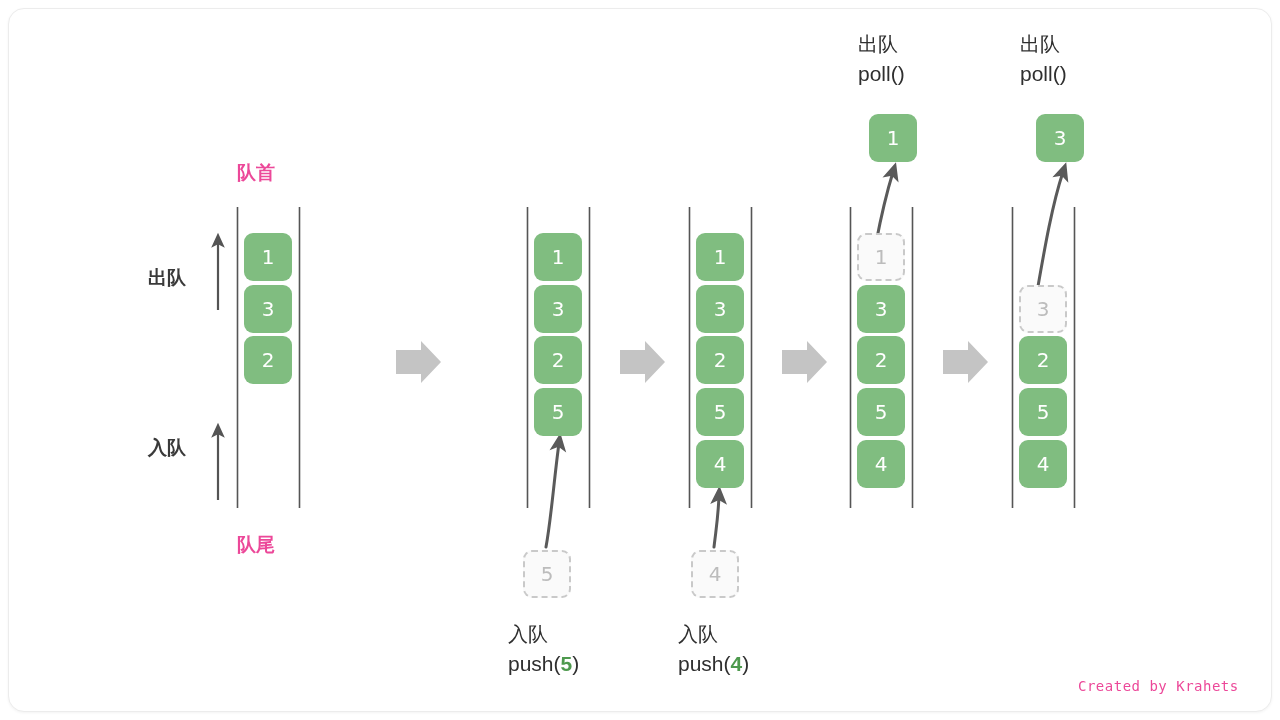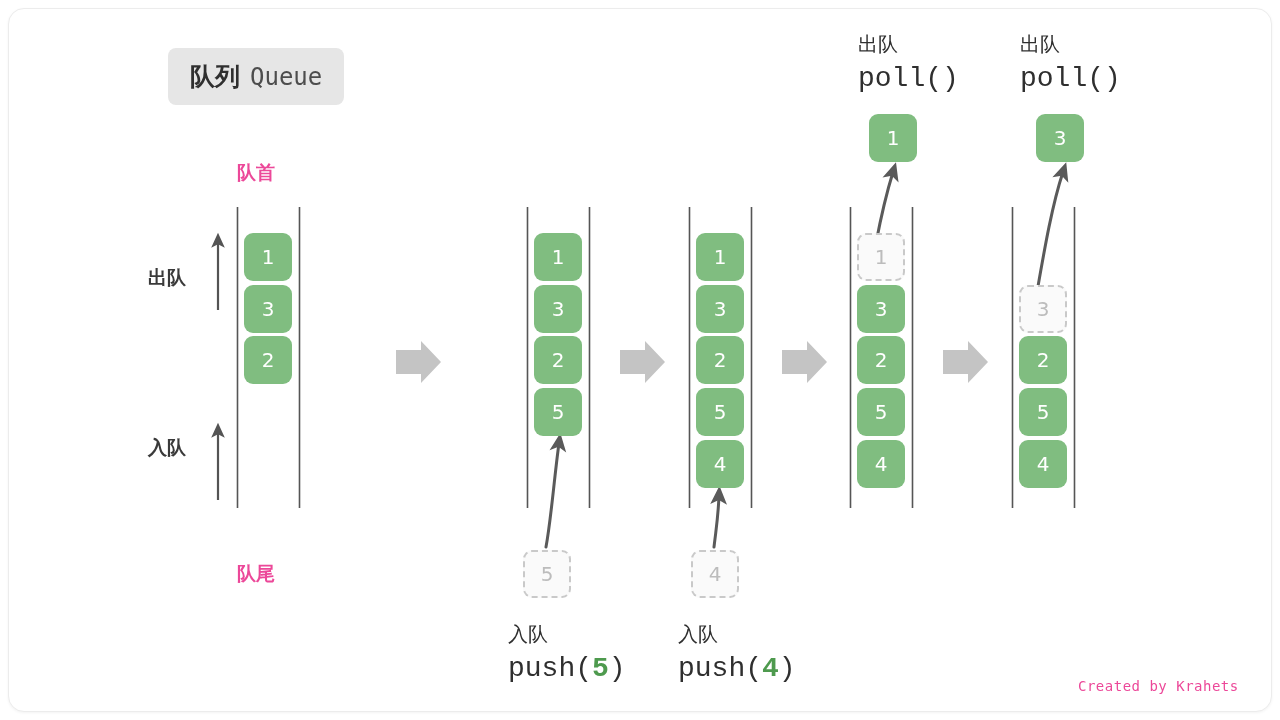--- a/index.html
+++ b/index.html
@@ -80,23 +80,23 @@
   .op-caption {
     white-space: nowrap;
     line-height: 1.45;
   }
   .op-cn {
     font-size: 20px;
     color: #2f2f2f;
     font-family: "Liberation Sans", "DejaVu Sans", sans-serif;
   }
   .op-code {
-    font-size: 28px;
+    font-size: 21px;
     color: #2f2f2f;
-    font-family: Liberation Mono, monospace;
+    font-family: Liberation Sans, sans-serif;
   }
   .op-code .arg { color: #4e9a4e; font-weight: bold; }
 
   .watermark {
     font-size: 14px;
     color: #ec4899;
     font-family: "DejaVu Sans Mono", "Liberation Mono", monospace;
     letter-spacing: 0.5px;
     white-space: nowrap;
   }
@@ -174,29 +174,23 @@
     </g>
 
     <g stroke="#5a5a5a" stroke-width="3" fill="none" stroke-linecap="round">
       <path d="M546,547 C551,520 554,480 559,443" marker-end="url(#ah)"></path>
       <path d="M714,547 C717,522 718,518 719,496" marker-end="url(#ah)"></path>
       <path d="M876,243 C880,222 885,198 893,172" marker-end="url(#ah)"></path>
       <path d="M1037,292 C1044,252 1052,205 1063,172" marker-end="url(#ah)"></path>
     </g>
   </svg>
 
-  <div class="abs" style="left:168px; top:48px;">
-    <div class="title-badge">
-      <span class="title-cn">队列</span>
-      <span class="title-en">Queue</span>
-    </div>
-  </div>
 
   <div class="abs hdr-label" style="left:237px; top:160px;">队首</div>
-  <div class="abs hdr-label" style="left:237px; top:561px;text-align:center;">队尾</div>
+  <div class="abs hdr-label" style="left:237px; top:532px;text-align:center;">队尾</div>
   <div class="abs side-label" style="left:148px; top:265px;">出队</div>
   <div class="abs side-label" style="left:148px; top:435px;">入队</div>
 
   <div class="abs" style="left:0; top:0;">
     <div class="cell solid" style="left:244px; top:233px;">1</div>
     <div class="cell solid" style="left:244px; top:285px;">3</div>
     <div class="cell solid" style="left:244px; top:336px;">2</div>
   </div>
 
   <div class="abs" style="left:0; top:0;">

